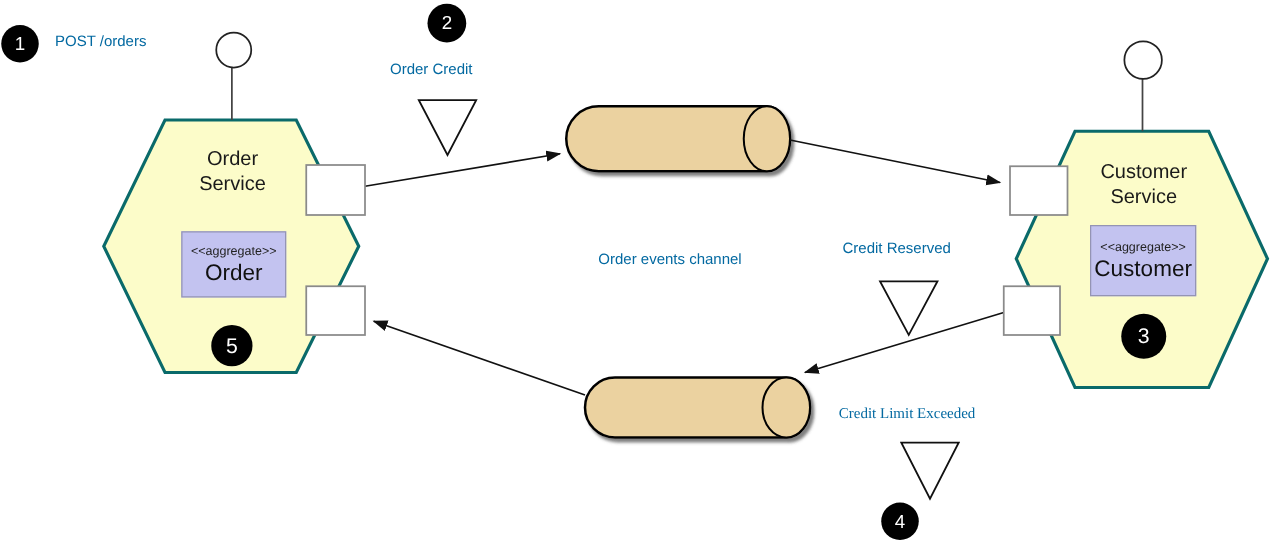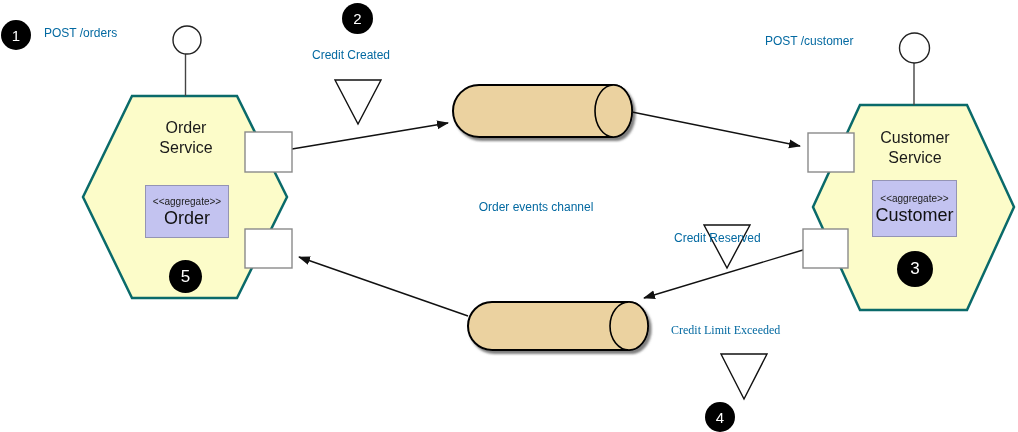--- a/index.html
+++ b/index.html
@@ -99,23 +99,22 @@
     <polygon points="721,354 767,354 744,399" fill="#fff" stroke="#111" stroke-width="1.4"></polygon>
   </svg>
 
   <div class="badge" style="left:1px;top:20px;width:30px;height:30px;">1</div>
   <div class="badge" style="left:342px;top:3px;width:31px;height:31px;">2</div>
   <div class="badge" style="left:897px;top:251px;width:36px;height:36px;font-size:17px;">3</div>
   <div class="badge" style="left:705px;top:402px;width:30px;height:30px;">4</div>
   <div class="badge" style="left:169px;top:260px;width:33px;height:33px;font-size:17px;">5</div>
 
   <div class="label" style="left:44px;top:24px;">POST /orders</div>
-  <div class="label" style="left:765px;top:32px;">POST /customer</div>
-  <div class="label" style="left:312px;top:46px;">Credit Created</div>
-  <div class="label" style="left:674px;top:189px;margin-top:40px;">Credit Reserved</div>
+  <div class="label" style="left:312px;top:46px;">Order Credit</div>
+  <div class="label" style="left:674px;top:189px;">Credit Reserved</div>
   <div class="label" style="left:671px;top:321px;font-family:Liberation Serif, serif;">Credit Limit Exceeded</div>
 
   <div class="label center" style="left:436px;top:162px;width:200px;margin-top:36px;">Order events channel</div>
 
   <div class="service-name" style="left:116px;top:118px;">
     <div>Order</div>
     <div>Service</div>
   </div>
   <div class="service-name" style="left:845px;top:128px;">
     <div>Customer</div>

